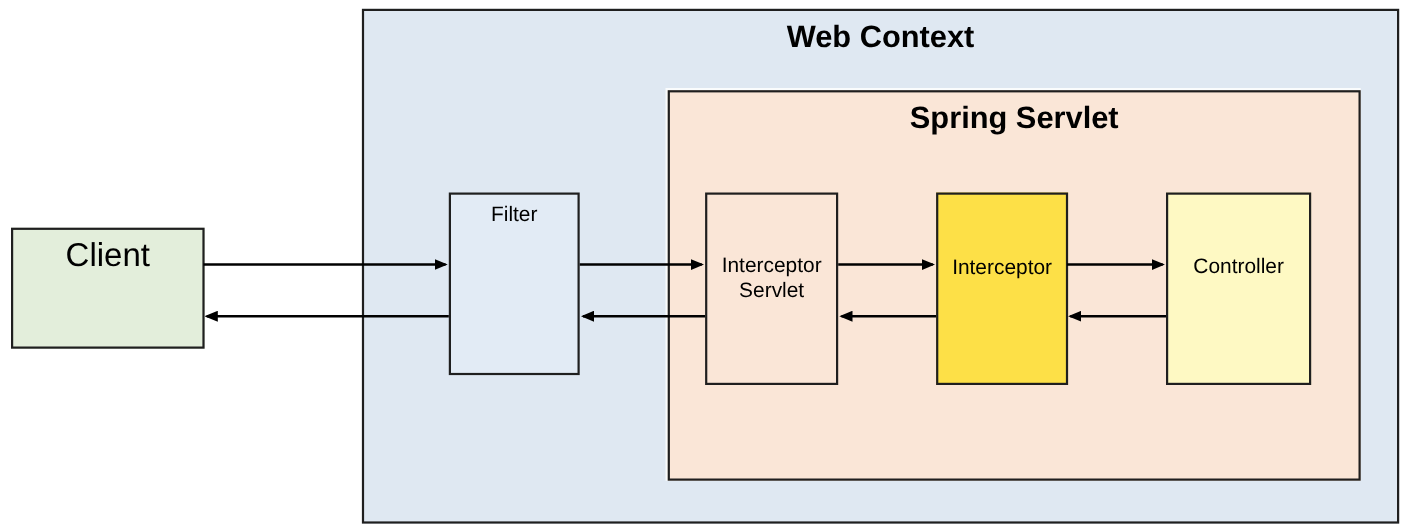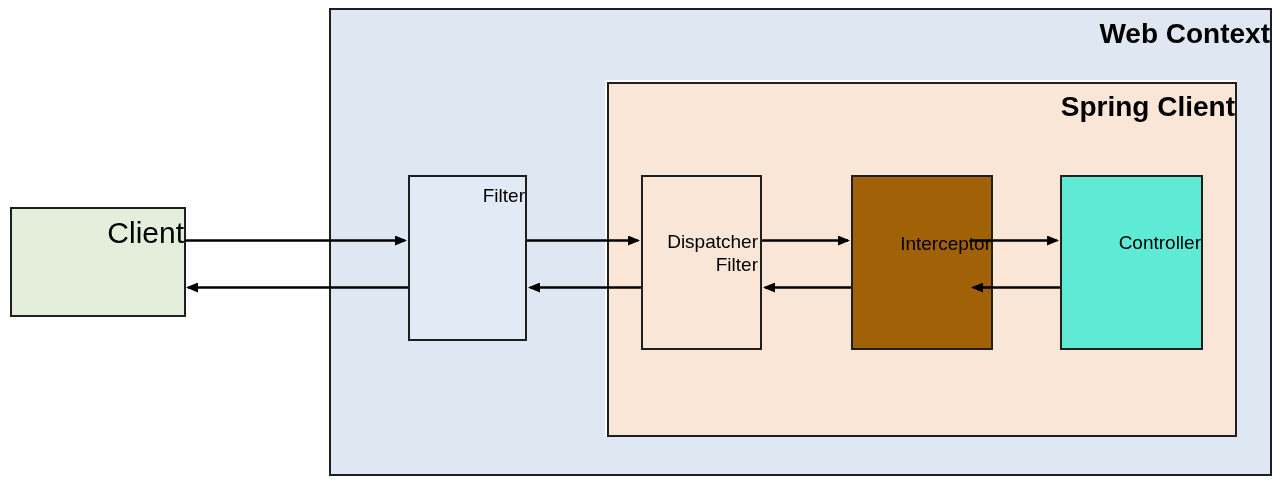--- a/index.html
+++ b/index.html
@@ -35,32 +35,32 @@
   }
   .node-filter {
     left: 408px; top: 175px; width: 119px; height: 166px;
     background: #e2ebf5;
   }
   .node-dispatcher {
     left: 641px; top: 175px; width: 121px; height: 175px;
     background: #fae6d7;
   }
   .node-interceptor {
-    left: 851px; top: 175px; width: 142px; height: 175px;
-    background: #a16207;
+    left: 851px; top: 175px; width: 120px; height: 175px;
+    background: #fde047;
   }
   .node-controller {
-    left: 1060px; top: 175px; width: 143px; height: 175px;
-    background: #5eead4;
+    left: 1060px; top: 175px; width: 132px; height: 175px;
+    background: #fef9c3;
     text-decoration: underline;
   }
   .label {
     position: absolute;
     left: 0; right: 0;
-    text-align: right;
+    text-align: center;
     white-space: normal;
   }
   .title-lg {
     font-weight: bold;
     font-size: 28px;
     line-height: 34px;
   }
   .client-title {
     font-weight: normal;
     font-size: 30px;
@@ -88,33 +88,33 @@
 </head>
 <body>
 
 <div class="canvas">
 
   <div class="box node-web">
     <span class="label title-lg web-title">Web Context</span>
   </div>
 
   <div class="box node-spring">
-    <span class="label title-lg spring-title">Spring Client</span>
+    <span class="label title-lg spring-title">Spring Servlet</span>
   </div>
 
   <div class="box node-client">
     <span class="label client-title">Client</span>
   </div>
 
   <div class="box node-filter">
     <span class="label box-label filter-label">Filter</span>
   </div>
 
   <div class="box node-dispatcher">
-    <span class="label box-label dispatcher-label">Dispatcher Filter</span>
+    <span class="label box-label dispatcher-label">Interceptor Servlet</span>
   </div>
 
   <div class="box node-interceptor">
     <span class="label box-label interceptor-label">Interceptor</span>
   </div>
 
   <div class="box node-controller">
     <span class="label box-label controller-label">Controller</span>
   </div>
 

